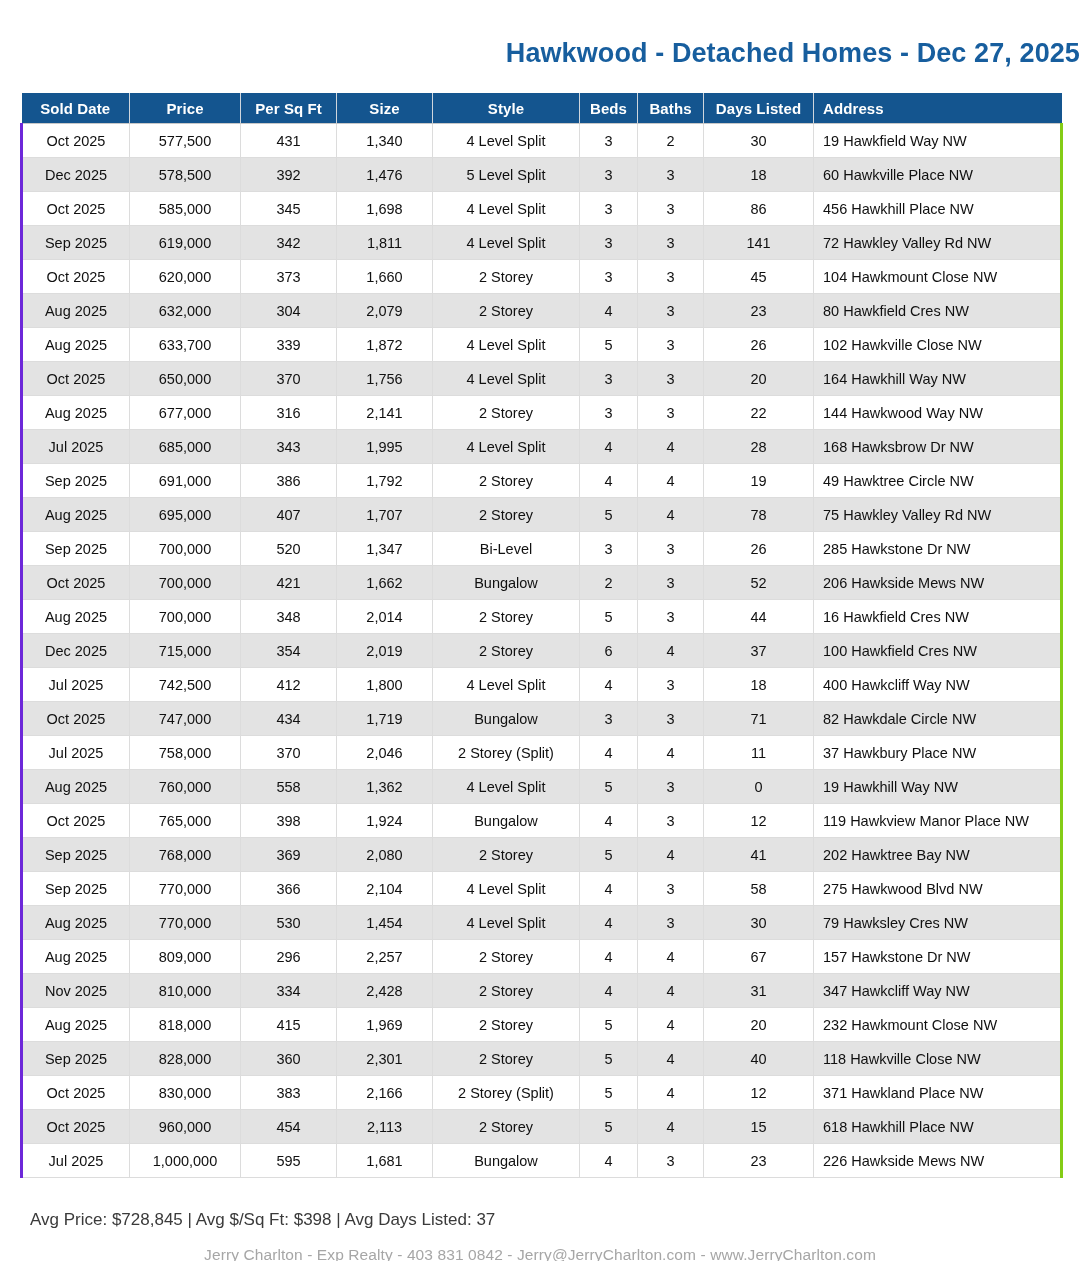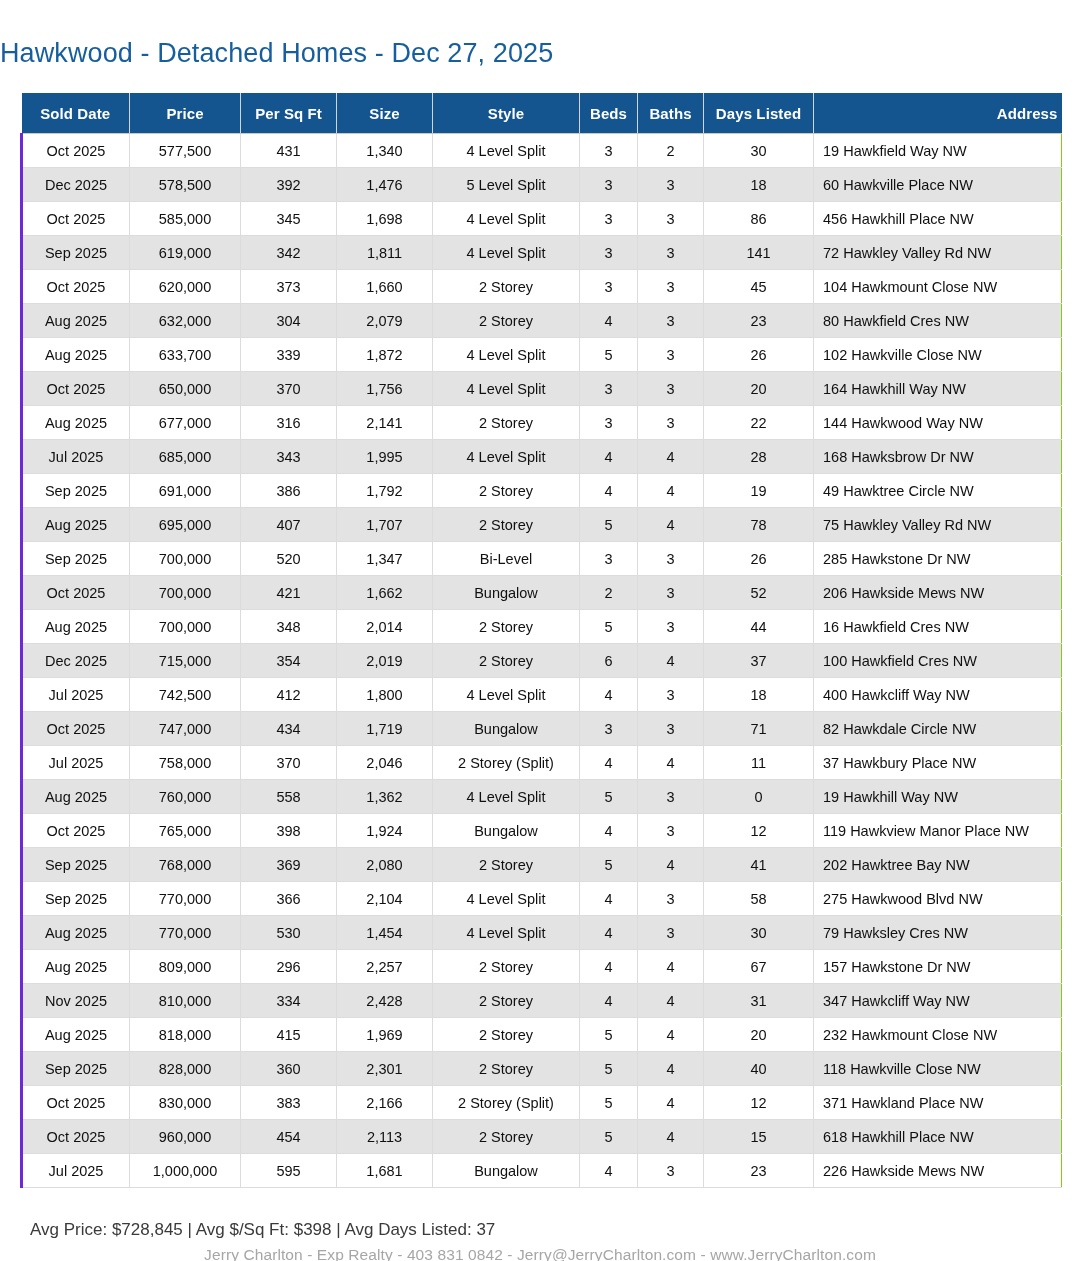--- a/index.html
+++ b/index.html
@@ -18,24 +18,24 @@
 
   .page {
     position: relative;
     width: 1080px;
     height: 1261px;
     box-sizing: border-box;
   }
 
   
   .title {
-    text-align: left;
+    text-align: right;
     color: #175E9E;
     font-size: 27px;
-    font-weight: normal;
+    font-weight: bold;
     letter-spacing: 0.1px;
     padding-top: 18px;
     padding-bottom: 0;
     line-height: 34px;
   }
 
   
   .table-wrap {
     margin: 23px 20px 0 20px;
     width: 1040px;
@@ -47,50 +47,50 @@
     width: 1040px;
     font-size: 14.5px;
     color: #101010;
   }
 
   table.sales thead th {
     background: #14558F;
     color: #ffffff;
     font-weight: bold;
     font-size: 15px;
-    height: 40px;
+    height: 30px;
     padding: 0 4px;
     text-align: center;
     border-right: 1px solid #cfd6dd;
     border-bottom: 1px solid #c8c8c8;
     white-space: nowrap;
     letter-spacing: 0.1px;
   }
   table.sales thead th:last-child {
     border-right: none;
-    text-align: right;
+    text-align: left;
     padding-left: 9px;
   }
 
   table.sales tbody td {
     height: 33px;
     padding: 0 5px;
     text-align: center;
     border-right: 1px solid #dcdcdc;
     border-bottom: 1px solid #dcdcdc;
     white-space: nowrap;
     overflow: hidden;
     text-overflow: ellipsis;
     font-size: 14.5px;
   }
   table.sales tbody td:first-child {
     border-left: 3px solid #6d28d9;
   }
   table.sales tbody td:last-child {
-    border-right: 1px solid #84cc16;
+    border-right: 3px solid #84cc16;
     text-align: left;
     padding-left: 9px;
   }
 
   table.sales tbody tr:nth-child(even) td {
     background: #E3E3E3;
   }
   table.sales tbody tr:nth-child(odd) td {
     background: #ffffff;
   }

